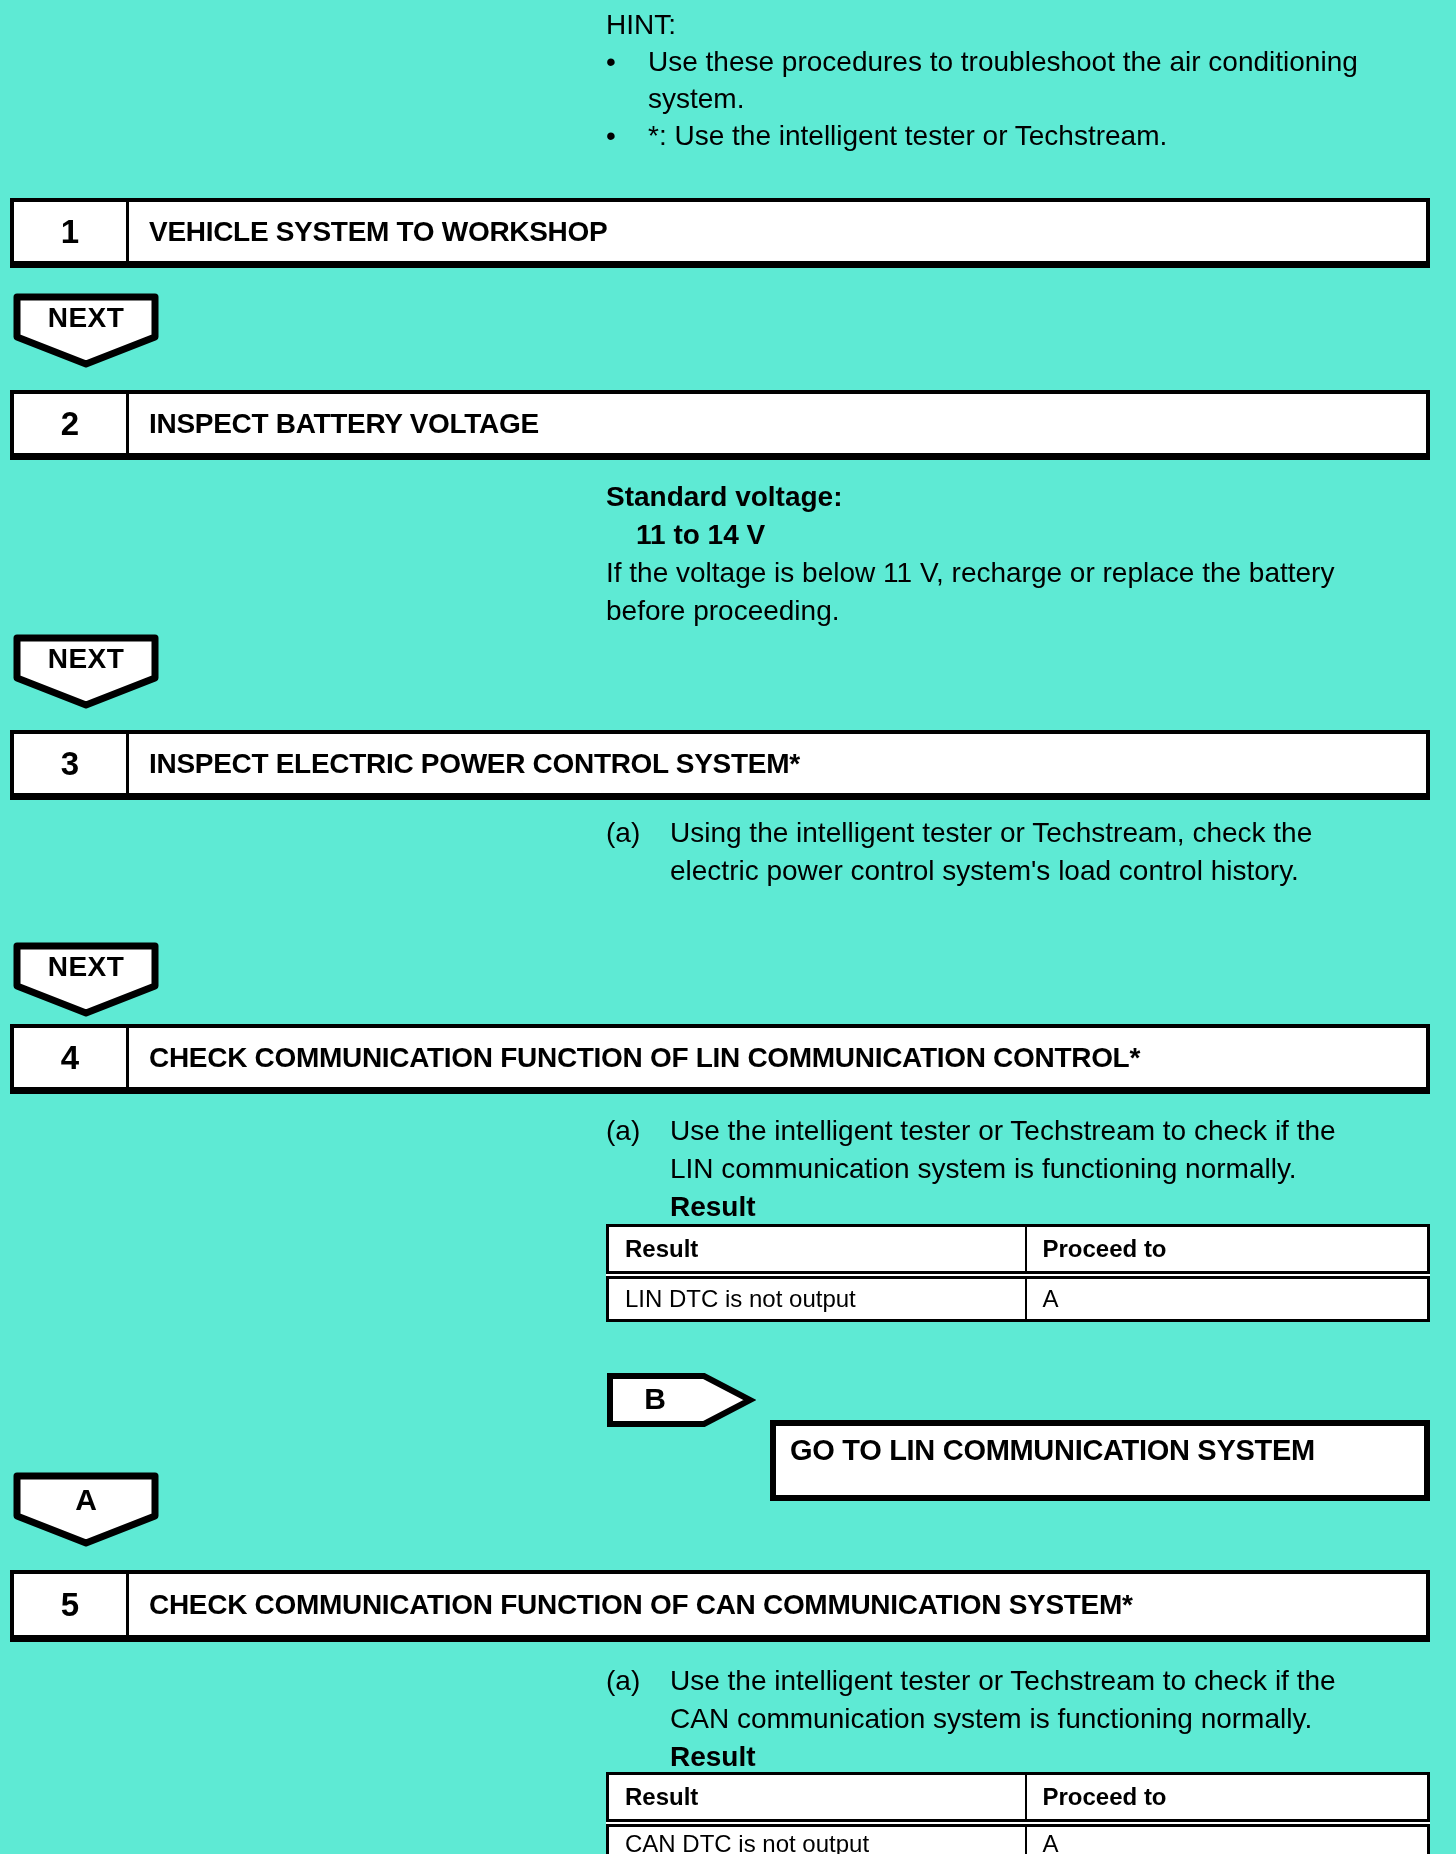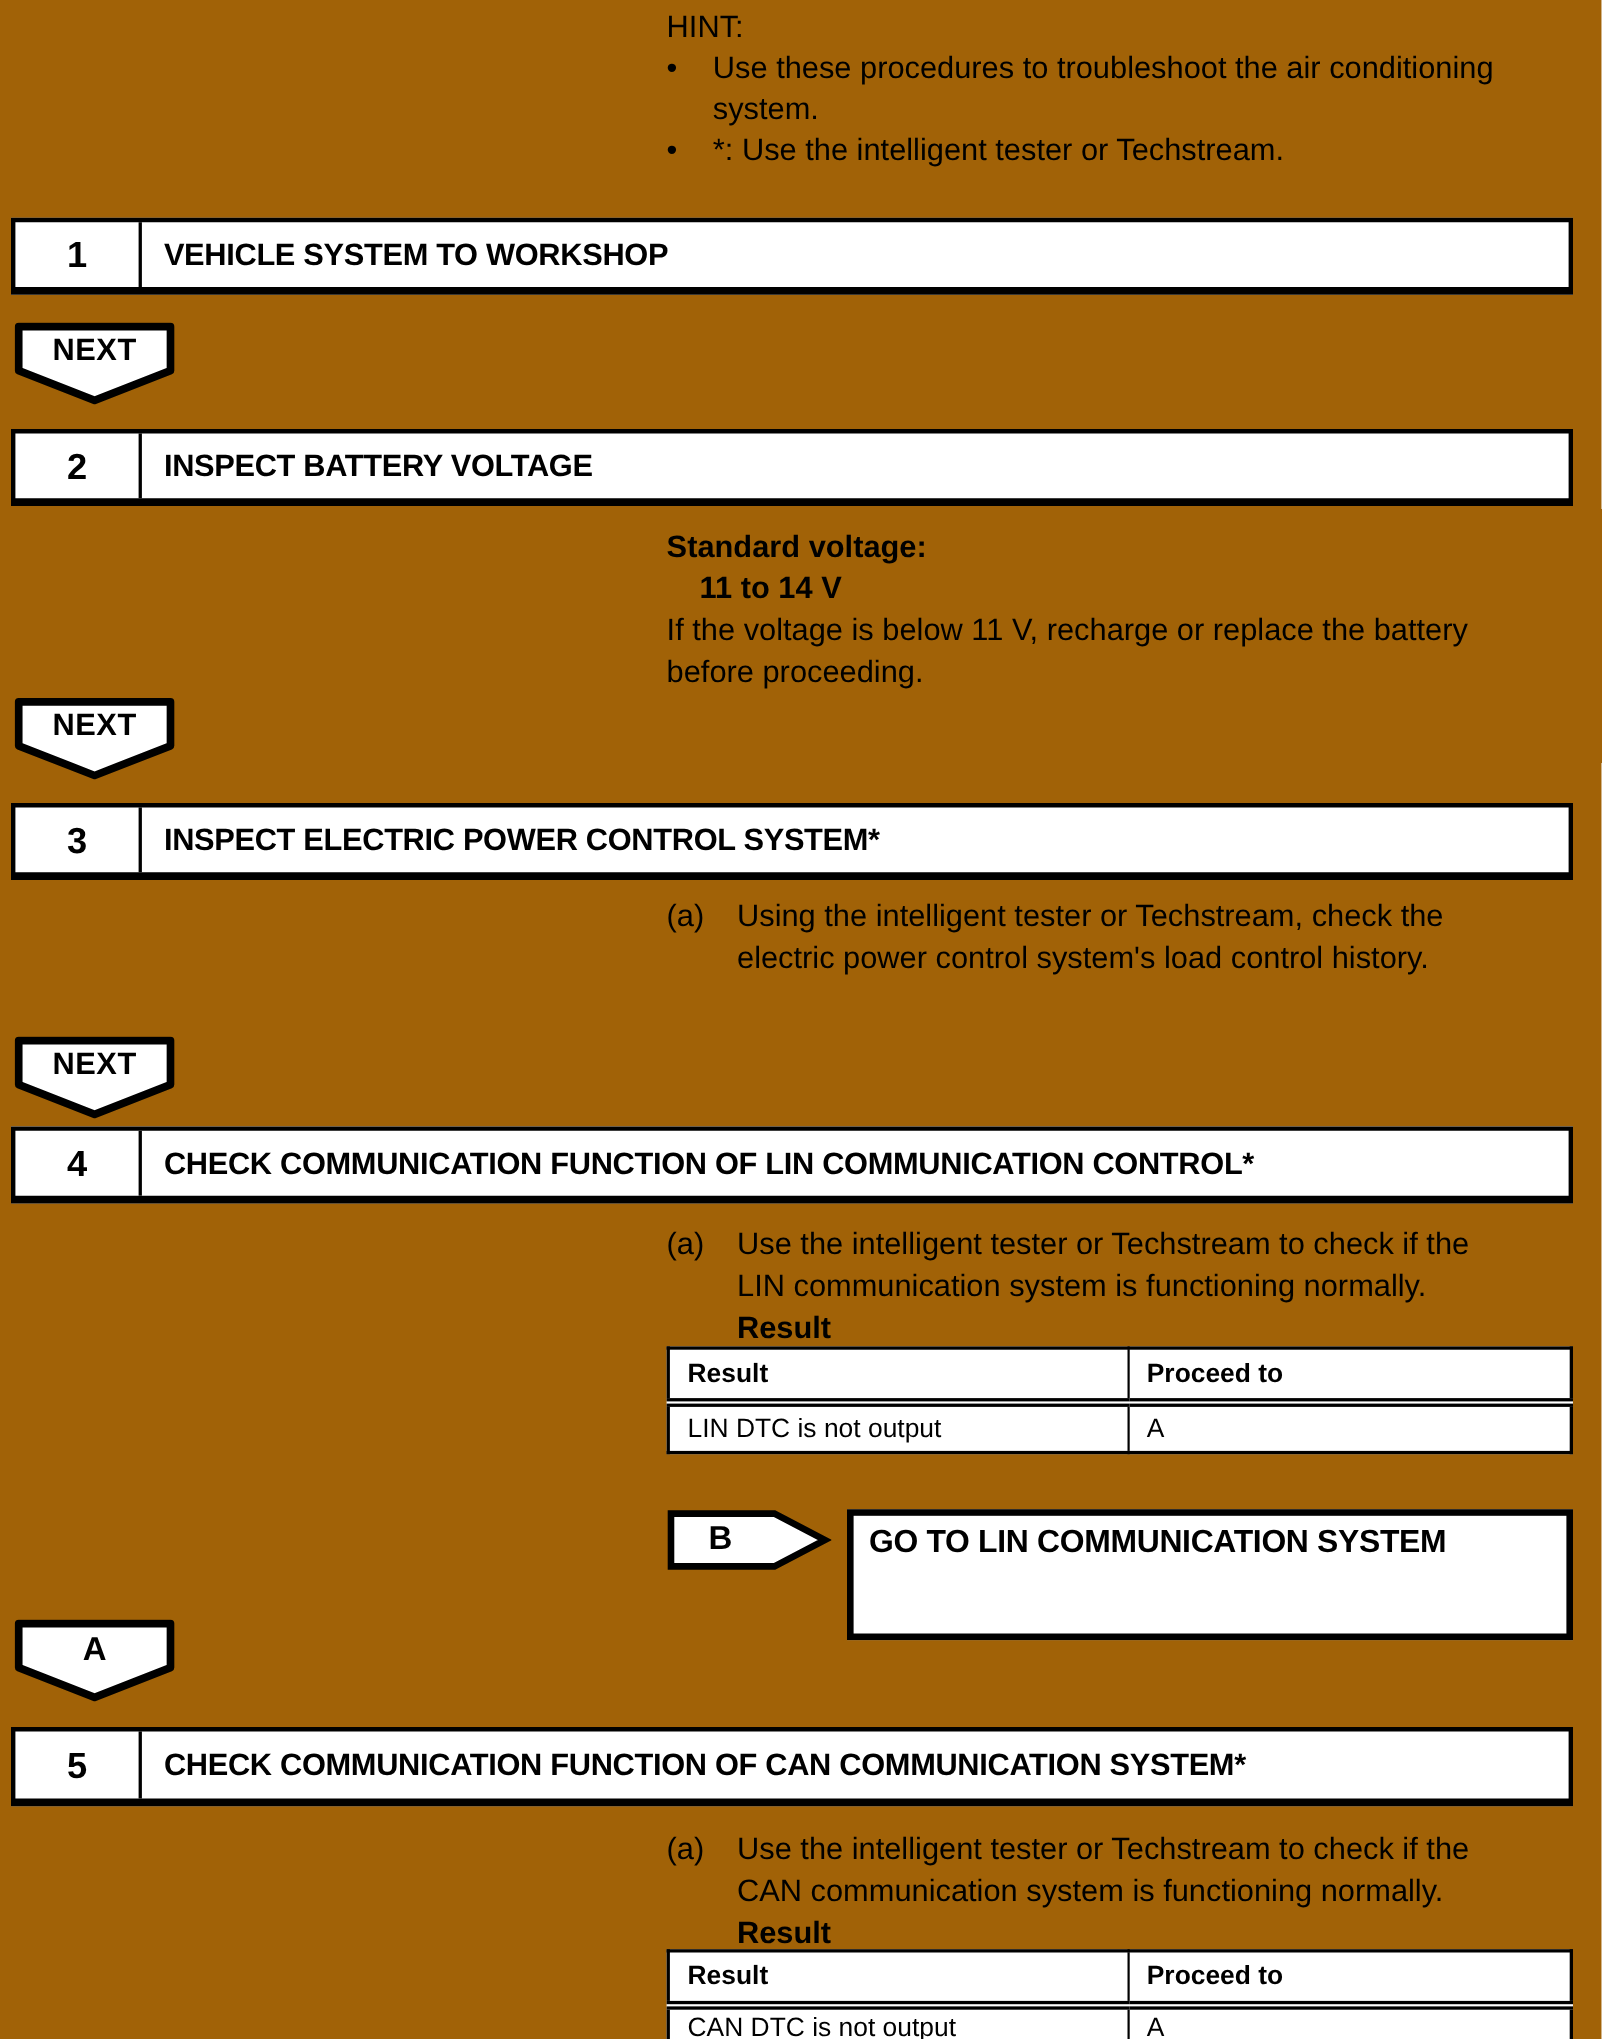--- a/index.html
+++ b/index.html
@@ -1,19 +1,19 @@
 <!DOCTYPE html>
 <html><head>
 <meta charset="utf-8">
 <style>
   html,body{margin:0;padding:0;background:#fff;}
   .page{
     position:relative;
     width:1456px;height:1854px;
-    background:#a16207;color:#000;
+    background:#5eead4;color:#000;
     font-family:"Liberation Sans", sans-serif;
     overflow:hidden;
   }
   
   .hint{position:absolute;left:606px;top:6px;font-size:28px;line-height:37px;}
   .hint .bullet-row{display:flex;}
   .hint .bullet-marker{width:42px;flex:0 0 42px;}
   
   .step-box{
     position:absolute;left:10px;width:1420px;height:70px;
@@ -57,21 +57,21 @@
   .result-table td{height:40px;font-weight:normal;}
   .t2 td{height:34px;}
   
   .b-badge{position:absolute;left:606px;top:1372px;width:150px;height:56px;}
   .b-badge svg{position:absolute;left:0;top:0;}
   .b-badge .badge-label{
     position:absolute;left:0;top:10px;width:98px;text-align:center;
     font-weight:bold;font-size:30px;
   }
   .goto-box{
-    position:absolute;left:770px;top:1372px;width:660px;height:119px;
+    position:absolute;left:770px;top:1420px;width:660px;height:81px;
     border:6px solid #000;box-sizing:border-box;background:#fff;
     font-weight:bold;font-size:29px;padding:8px 0 0 14px;letter-spacing:-0.3px;
   }
   .a-badge-label{
     position:absolute;left:0;top:11px;width:146px;text-align:center;
     font-weight:bold;font-size:30px;
   }
 </style>
 </head>
 <body>

